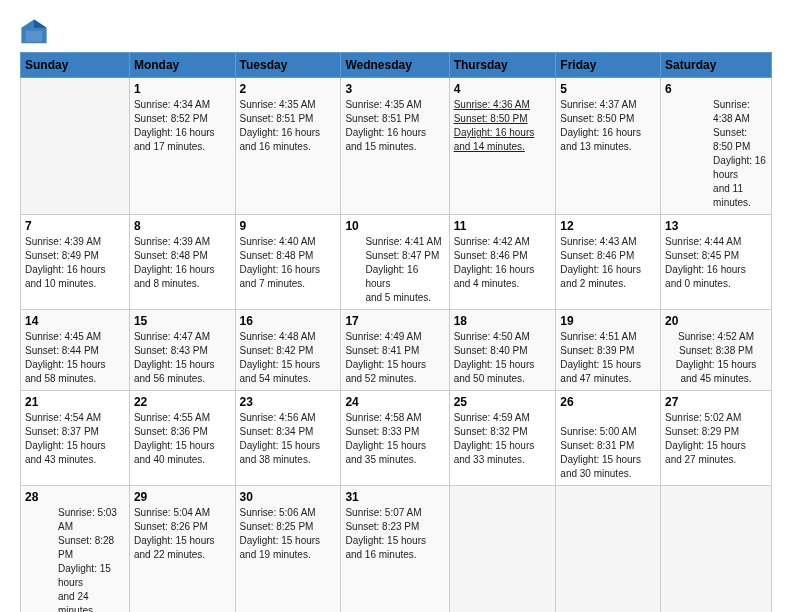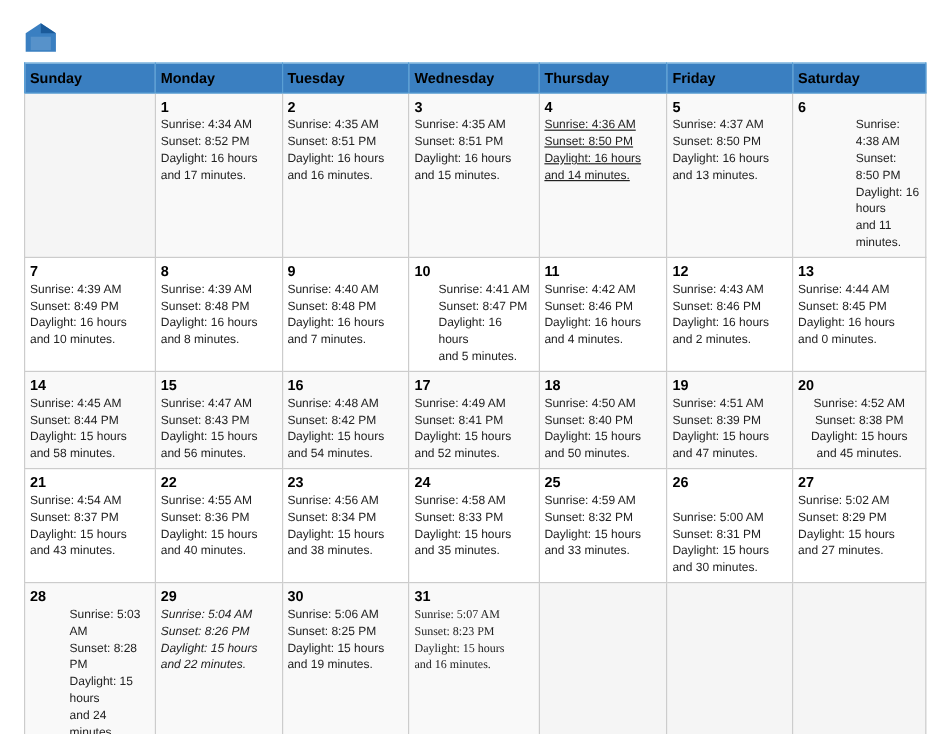--- a/index.html
+++ b/index.html
@@ -328,35 +328,35 @@
         <tr>
           <td>
             <span class="day-num">28</span>
             <div class="cell-content" style="white-space: pre-line; margin-left: 33px;">Sunrise: 5:03 AM
 Sunset: 8:28 PM
 Daylight: 15 hours
 and 24 minutes.</div>
           </td>
           <td>
             <span class="day-num">29</span>
-            <div class="cell-content" style="white-space: pre-line; font-style: italic;">Sunrise: 5:04 AM
+            <div class="cell-content" style="white-space: pre-line;">Sunrise: 5:04 AM
 Sunset: 8:26 PM
 Daylight: 15 hours
 and 22 minutes.</div>
           </td>
           <td>
             <span class="day-num">30</span>
             <div class="cell-content" style="white-space: pre-line;">Sunrise: 5:06 AM
 Sunset: 8:25 PM
 Daylight: 15 hours
 and 19 minutes.</div>
           </td>
           <td>
             <span class="day-num">31</span>
-            <div class="cell-content" style="white-space: pre-line; font-family: Liberation Serif, serif;">Sunrise: 5:07 AM
+            <div class="cell-content" style="white-space: pre-line;">Sunrise: 5:07 AM
 Sunset: 8:23 PM
 Daylight: 15 hours
 and 16 minutes.</div>
           </td>
           <td class="empty-cell"></td>
           <td class="empty-cell"></td>
           <td class="empty-cell"></td>
         </tr>
       </tbody>
   </table>

